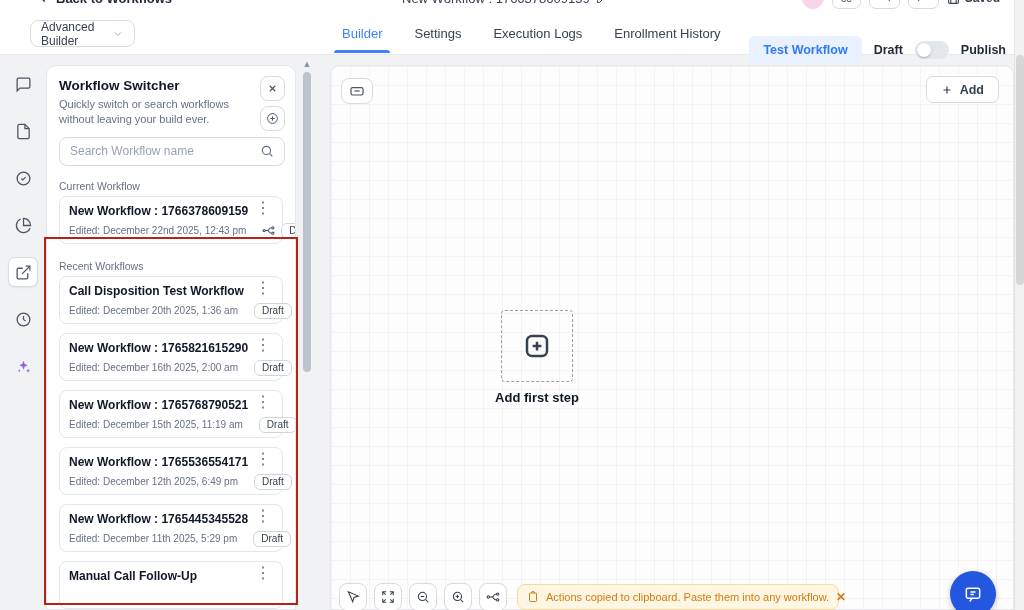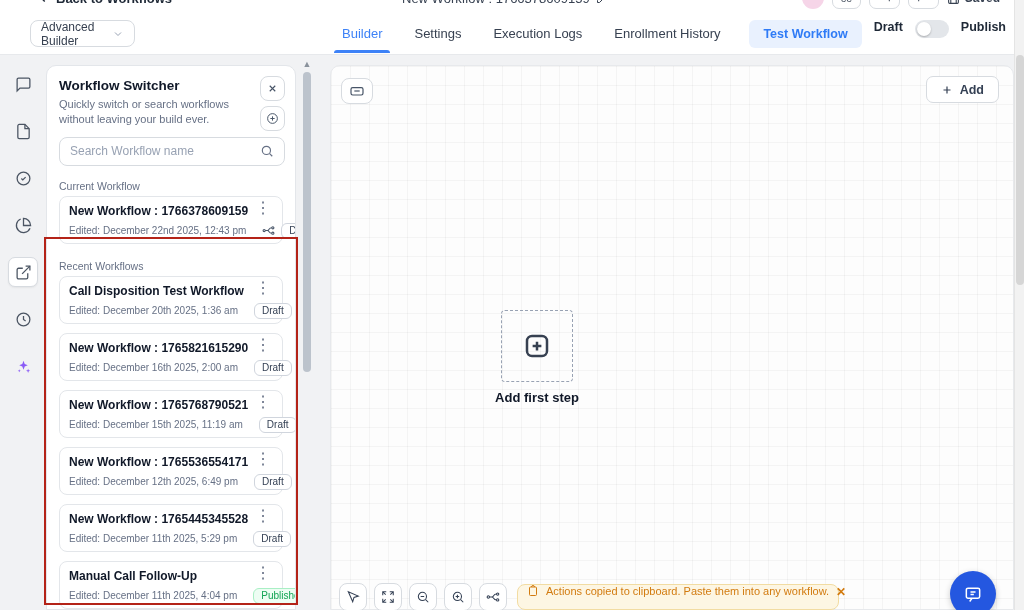--- a/index.html
+++ b/index.html
@@ -16,21 +16,21 @@
   .pill-btn { height:22px; padding:0 8px; border:1px solid #d7dbe0; border-radius:7px; background:#fff; display:flex; align-items:center; justify-content:center; font-size:11px; color:#4b5563; }
   .saved { display:flex; align-items:center; gap:5px; font-size:12px; font-weight:bold; color:#374151; }
 
   
   .navbar { position:absolute; left:0; top:12px; width:1024px; height:43px; background:#fff; border-bottom:1px solid #e7e9ec; z-index:4; }
   .builder-select { position:absolute; left:30px; top:8px; width:105px; height:27px; border:1px solid #d7dbe0; border-radius:8px; background:#fff; display:flex; align-items:center; justify-content:space-between; padding:0 10px; font-size:12px; color:#374151; cursor:pointer; }
   .tabs { position:absolute; left:340px; top:0; height:43px; display:flex; align-items:center; gap:28px; }
   .tab { font-size:13px; color:#374151; padding:12px 2px; cursor:pointer; position:relative; }
   .tab.active { color:#3d82f7; }
   .tab.active:after { content:""; position:absolute; left:-6px; right:-6px; bottom:0; height:3px; border-radius:3px 3px 0 0; background:#3d82f7; }
-  .nav-right { position:absolute; right:18px; top:8px; height:43px; display:flex; align-items:flex-start; gap:12px; }
+  .nav-right { position:absolute; right:18px; top:16px; height:43px; display:flex; align-items:center; gap:12px; }
   .test-wf { background:#e9f1fe; color:#2f7bf6; border:none; border-radius:6px; padding:7px 14px; font-size:12.5px; font-weight:bold; cursor:pointer; }
   .toggle-label { font-size:12.5px; font-weight:bold; color:#1f2937; }
   .toggle { width:34px; height:18px; border-radius:9px; background:#e3e6ea; position:relative; cursor:pointer; }
   .toggle .knob { position:absolute; left:2px; top:2px; width:14px; height:14px; border-radius:50%; background:#fff; box-shadow:0 1px 2px rgba(0,0,0,.25); }
 
   
   .body { position:absolute; left:0; top:55px; width:1024px; height:555px; background:#f1f2f4; }
 
   
   .rail { position:absolute; left:0; top:0; width:46px; height:555px; display:flex; flex-direction:column; align-items:center; padding-top:14px; gap:17px; }
@@ -75,21 +75,21 @@
     background-image:linear-gradient(#00000009 1px, transparent 1px), linear-gradient(90deg,#00000009 1px, transparent 1px);
     background-size:19px 19px; }
   .kbd-btn { position:absolute; left:10px; top:12px; width:32px; height:26px; border:1px solid #d7dbe0; border-radius:8px; background:#fff; display:flex; align-items:center; justify-content:center; color:#475467; cursor:pointer; }
   .add-btn { position:absolute; right:14px; top:10px; height:27px; padding:0 14px; border:1px solid #d7dbe0; border-radius:7px; background:#fff; display:flex; align-items:center; gap:7px; font-size:12.5px; font-weight:bold; color:#344054; cursor:pointer; }
   .first-step { position:absolute; left:170px; top:244px; width:72px; height:72px; border:1.5px dashed #98a2b3; border-radius:4px; display:flex; align-items:center; justify-content:center; color:#344054; cursor:pointer; }
   .first-step-label { position:absolute; left:146px; top:324px; width:120px; text-align:center; font-size:13px; font-weight:bold; color:#101828; }
 
   
   .canvas-tools { position:absolute; left:8px; top:517px; display:flex; gap:7px; }
   .tool-btn { width:28px; height:28px; border:1px solid #d7dbe0; border-radius:8px; background:#fff; display:flex; align-items:center; justify-content:center; color:#344054; cursor:pointer; }
-  .toast { position:absolute; left:186px; top:518px; width:322px; height:26px; background:#fdf6e3; border:1px solid #f2dca2; border-radius:8px; display:flex; align-items:flex-start; gap:7px; padding:0 9px; }
+  .toast { position:absolute; left:186px; top:518px; width:322px; height:26px; background:#fdf6e3; border:1px solid #f2dca2; border-radius:8px; display:flex; align-items:center; gap:7px; padding:0 9px; }
   .toast-msg { font-size:11px; color:#d27b10; white-space:nowrap; }
   .toast-close { color:#d27b10; font-size:12px; font-weight:bold; cursor:pointer; margin-left:auto; }
   .toast-ic { color:#d27b10; }
 
   
   .fab { position:absolute; left:950px; top:516px; width:46px; height:46px; border-radius:50%; background:#2457e0; display:flex; align-items:center; justify-content:center; color:#fff; cursor:pointer; box-shadow:0 2px 6px rgba(0,0,0,.2); z-index:7; }
 
   
   .page-scroll { position:absolute; right:0; top:0; width:10px; height:610px; background:#f2f2f2; border-left:1px solid #e4e4e4; z-index:8; }
   .page-scroll .thumb { position:absolute; left:1px; top:55px; width:8px; height:230px; background:#d6d6d6; border-radius:4px; }
@@ -319,24 +319,20 @@
         <div class="wf-row2">
             <span class="wf-edited">Edited: December 11th 2025, 5:29 pm</span>
             <span class="badge">Draft</span>
           </div>
       </div>
       <div class="wf-card">
         <div class="wf-row1">
             <span class="wf-title">Manual Call Follow-Up</span>
             <span class="kebab">⋮</span>
           </div>
-        <div class="wf-row2">
-            <span class="wf-edited">Edited: December 11th 2025, 4:04 pm</span>
-            <span class="badge published">Published</span>
-          </div>
       </div>
 
     </div>
 
     <div class="panel-scroll">
       <div class="arrow" style="top:-8px">▲</div>
       <div class="thumb"></div>
     </div>
 
     <div class="canvas">

